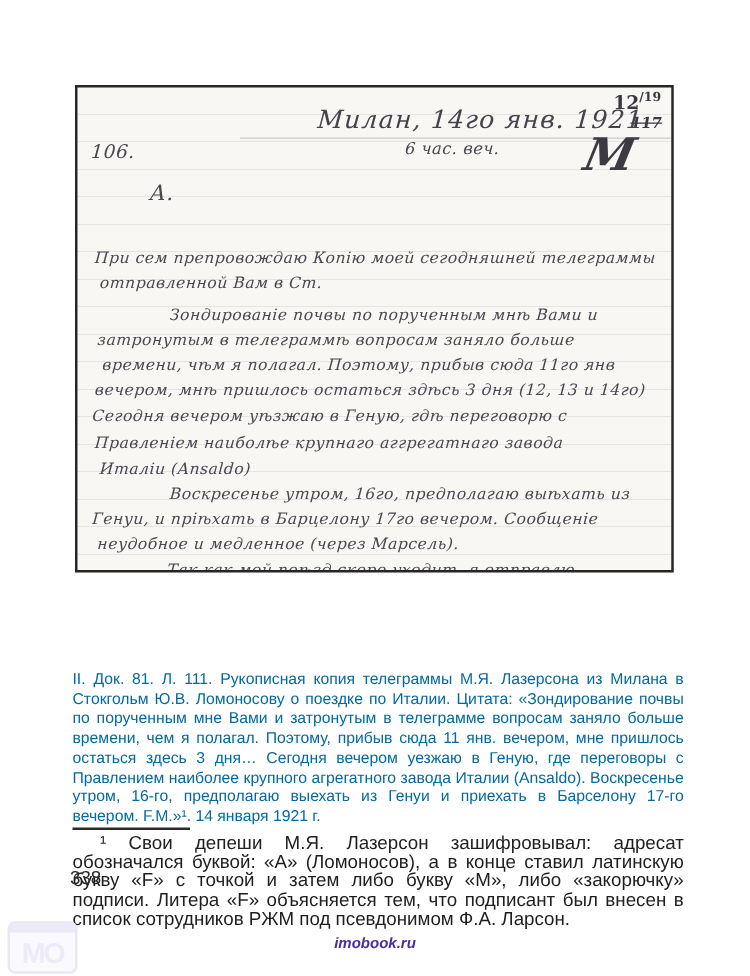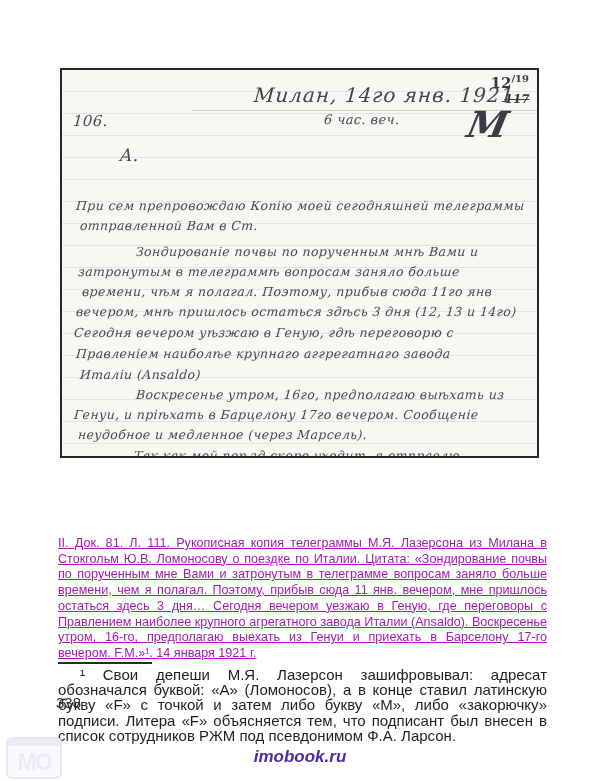--- a/index.html
+++ b/index.html
@@ -38,42 +38,41 @@
     font-family: "DejaVu Serif", serif; font-weight: bold;
     font-size: 15px; color: #3c3943; text-align: right; line-height: 1.1;
   }
   .mark .sup { font-size: 10px; vertical-align: super; }
   .mark .struck { display: block; font-size: 12px; text-decoration: line-through; transform: skewX(-10deg); margin-top: 1px; }
   .date-rule { position: absolute; left: 130px; top: 40px; width: 350px; border-top: 1px solid rgba(120,120,135,0.35); }
 
   
   .caption {
     position: absolute; left: 58px; top: 536px; width: 489px;
-    font-size: 12.6px; line-height: 15.7px; color: #a21caf;
+    font-size: 12.6px; line-height: 15.7px; color: #0369a1;
     text-align: justify;
-    text-decoration: underline;
   }
   .footnote-rule {
     position: absolute; left: 58px; top: 662px; width: 94px;
     border-top: 2px solid #2b2b2b;
   }
   .footnote {
     position: absolute; left: 58px; top: 667px; width: 489px;
     font-size: 15px; line-height: 15.2px; color: #1e1e1e;
     text-align: justify; text-indent: 22px;
   }
   .page-number {
     position: absolute; left: 56px; top: 694px;
     font-size: 15px; color: #2a2a2a;
   }
 
   
   .watermark {
     position: absolute; left: 0; right: 0; top: 747px; text-align: center;
-    font-size: 17px; font-weight: bold; font-style: italic;
+    font-size: 12px; font-weight: bold; font-style: italic;
     color: #4b2ba6;
   }
   .corner-logo {
     position: absolute; left: 6px; top: 737px; width: 56px; height: 42px;
     border: 2px solid #e9e6f6; border-radius: 6px;
     background: #faf9fd; overflow: hidden;
   }
   .corner-logo .bar { height: 7px; background: #edeaf8; }
   .corner-logo .letters {
     font-family: "Liberation Sans", sans-serif; font-weight: bold;

